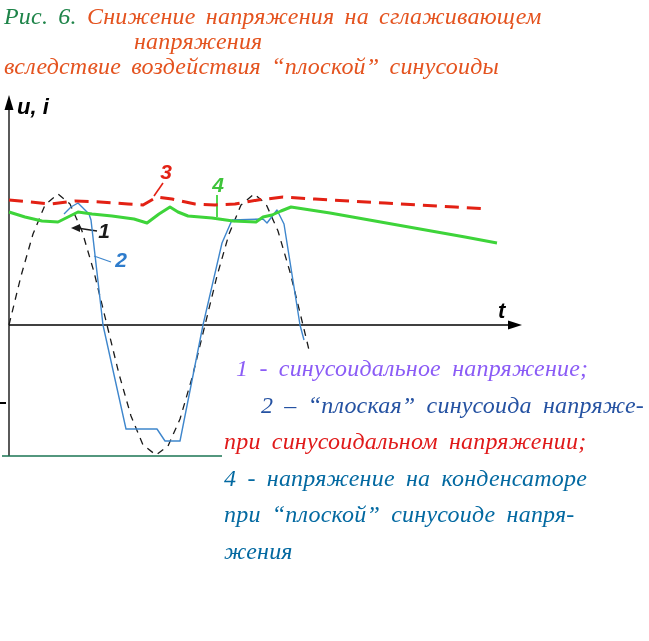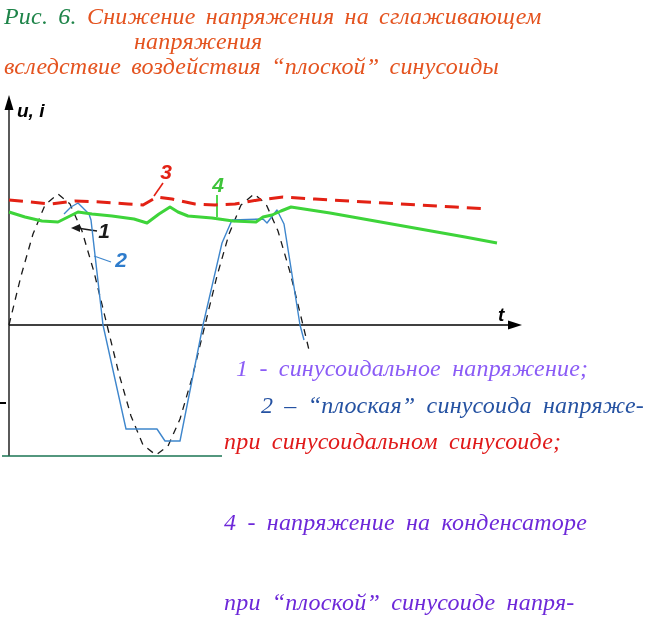--- a/index.html
+++ b/index.html
@@ -9,39 +9,39 @@
   .caption{position:absolute;left:4px;top:4px;width:620px;
            font-style:italic;font-size:24px;line-height:25px;
            letter-spacing:0.2px;word-spacing:4px;}
   .cap-prefix{color:#1e8449;}
   .cap-rest{color:#e4531f;}
   .cap-line{color:#e4531f;white-space:nowrap;}
   .cap-indent{padding-left:130px;}
   
   .plot-svg{position:absolute;left:0;top:0;width:649px;height:641px;}
   .axis-label{position:absolute;color:#000;font-style:italic;font-weight:bold;
-              font-family:"Liberation Sans","DejaVu Sans",sans-serif;font-size:19px;margin-top:6px;}
+              font-family:"Liberation Sans","DejaVu Sans",sans-serif;font-size:22px;}
   .ylab{left:17px;top:94px;}
   .xlab{left:498px;top:298px;}
   .curve-num{position:absolute;transform:translate(-50%,-50%);
              font-family:"Liberation Sans","DejaVu Sans",sans-serif;
              font-style:italic;font-weight:bold;font-size:21px;}
   .num1{left:104px;top:231px;color:#1b1b1b;}
   .num2{left:121px;top:260px;color:#2e7ccc;}
   .num3{left:166px;top:172px;color:#e32114;}
   .num4{left:218px;top:185px;color:#3ec43a;}
   
   .legend{position:absolute;left:224px;top:350px;width:420px;
           font-style:italic;font-size:24px;line-height:36.5px;
           letter-spacing:0.2px;word-spacing:5px;}
   .lg-line{white-space:nowrap;}
   .lg-black{color:#8b5cf6;margin-left:12px;}
   .lg-blue{color:#2552a2;text-align:right;}
   .lg-red{color:#e01a1a;}
-  .lg-green{color:#6d28d9;margin-top:44px;}
+  .lg-green{color:#0369a1;}
 </style>
 </head>
 <body>
 
 <div class="page">
 
   <div class="caption">
     <div class="cap-line"><span class="cap-prefix">Рис. 6.</span> <span class="cap-rest">Снижение напряжения на сглаживающем</span></div>
     <div class="cap-line cap-indent">напряжения</div>
     <div class="cap-line">вследствие воздействия “плоской” синусоиды</div>
@@ -75,19 +75,19 @@
   <div class="axis-label xlab">t</div>
 
   <div class="curve-num num1">1</div>
   <div class="curve-num num2">2</div>
   <div class="curve-num num3">3</div>
   <div class="curve-num num4">4</div>
 
   <div class="legend">
     <div class="lg-line lg-black">1 - синусоидальное напряжение;</div>
     <div class="lg-line lg-blue">2 – “плоская” синусоида напряже-</div>
-    <div class="lg-line lg-red">при синусоидальном синусоиде;</div>
+    <div class="lg-line lg-red">при синусоидальном напряжении;</div>
     <div class="lg-line lg-green">4 - напряжение на конденсаторе</div>
     <div class="lg-line lg-green">при “плоской” синусоиде напря-</div>
     <div class="lg-line lg-green">жения</div>
   </div>
 
 </div>
 
 </body></html>

